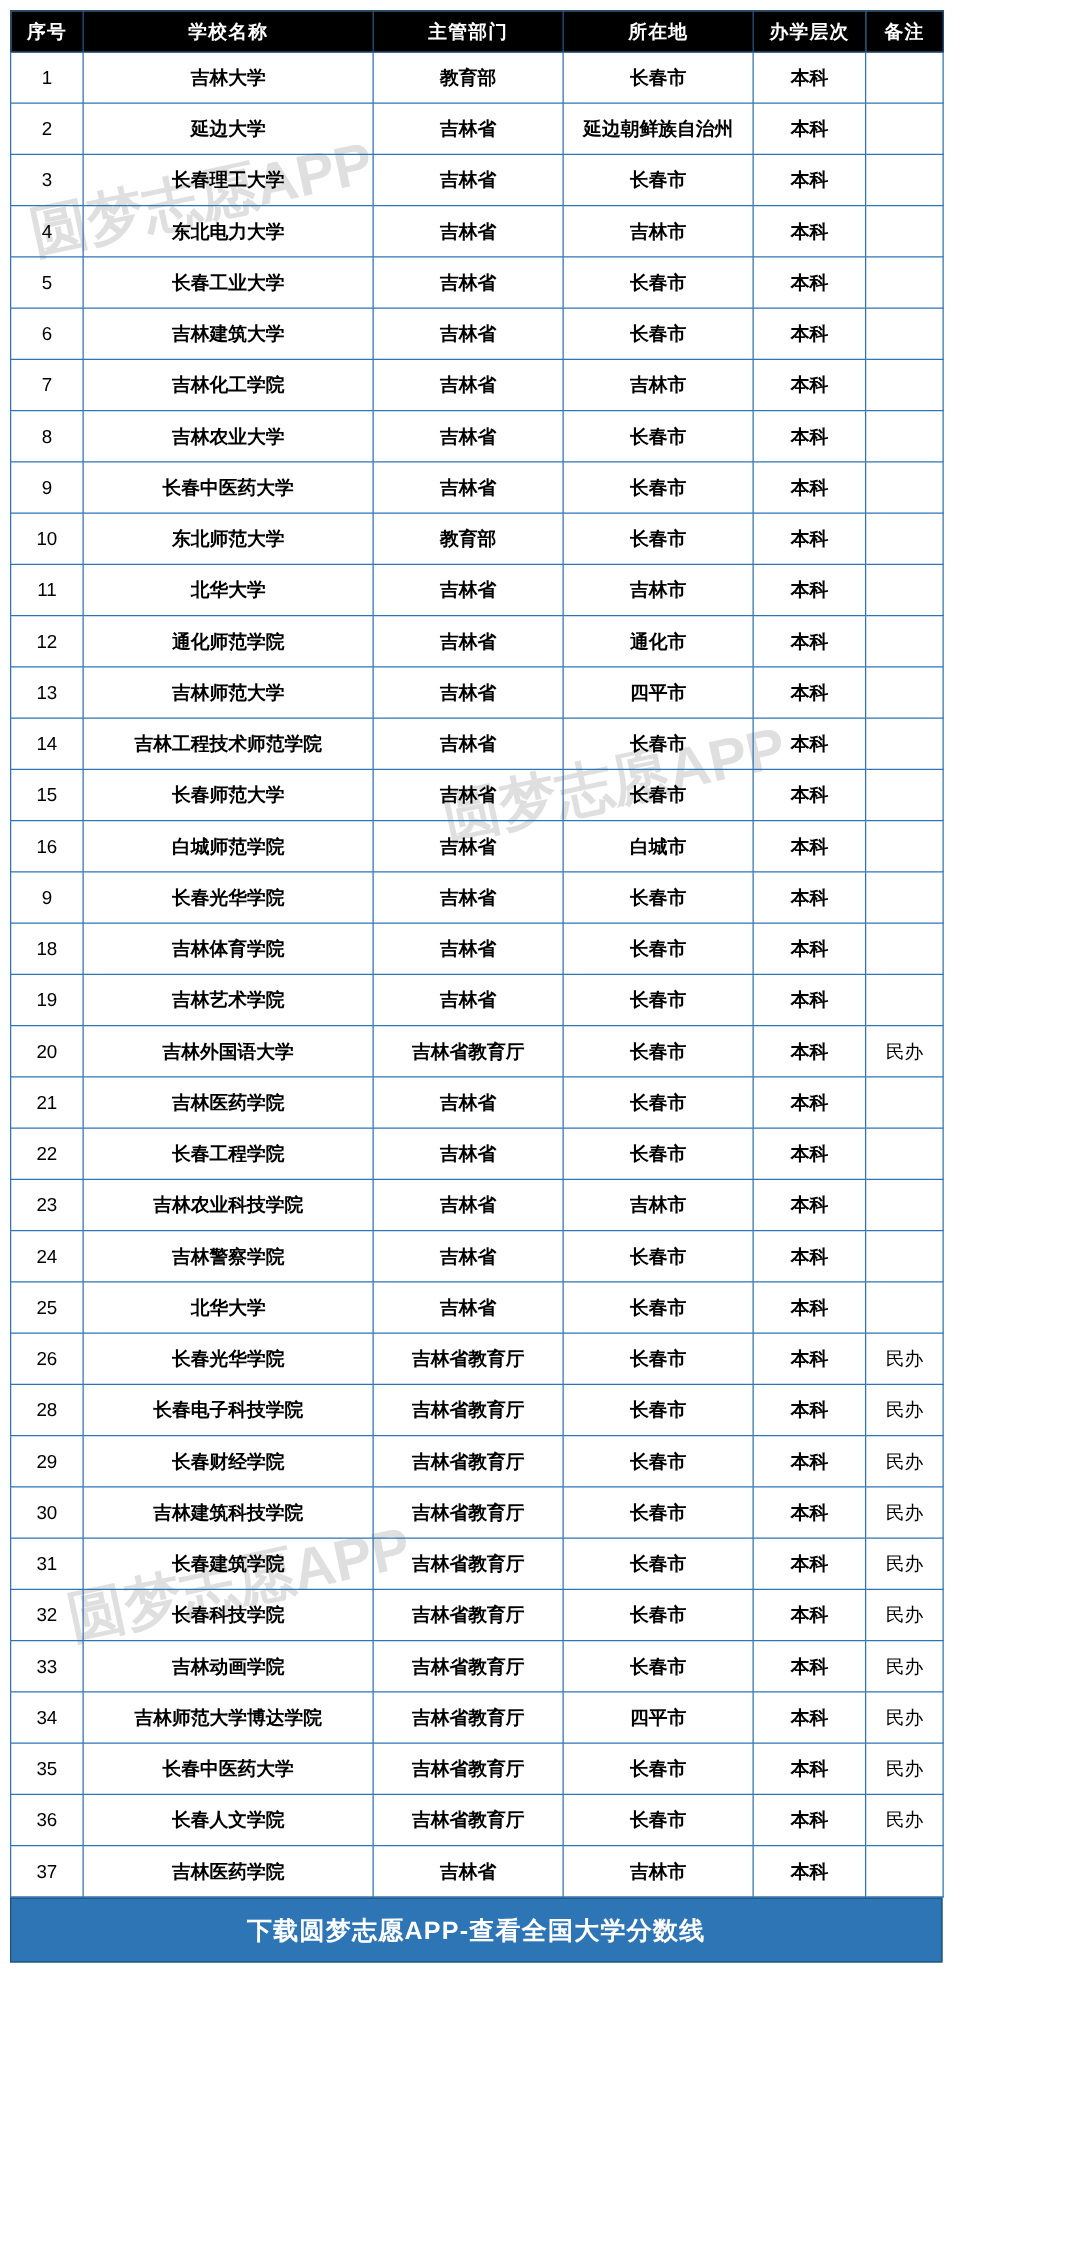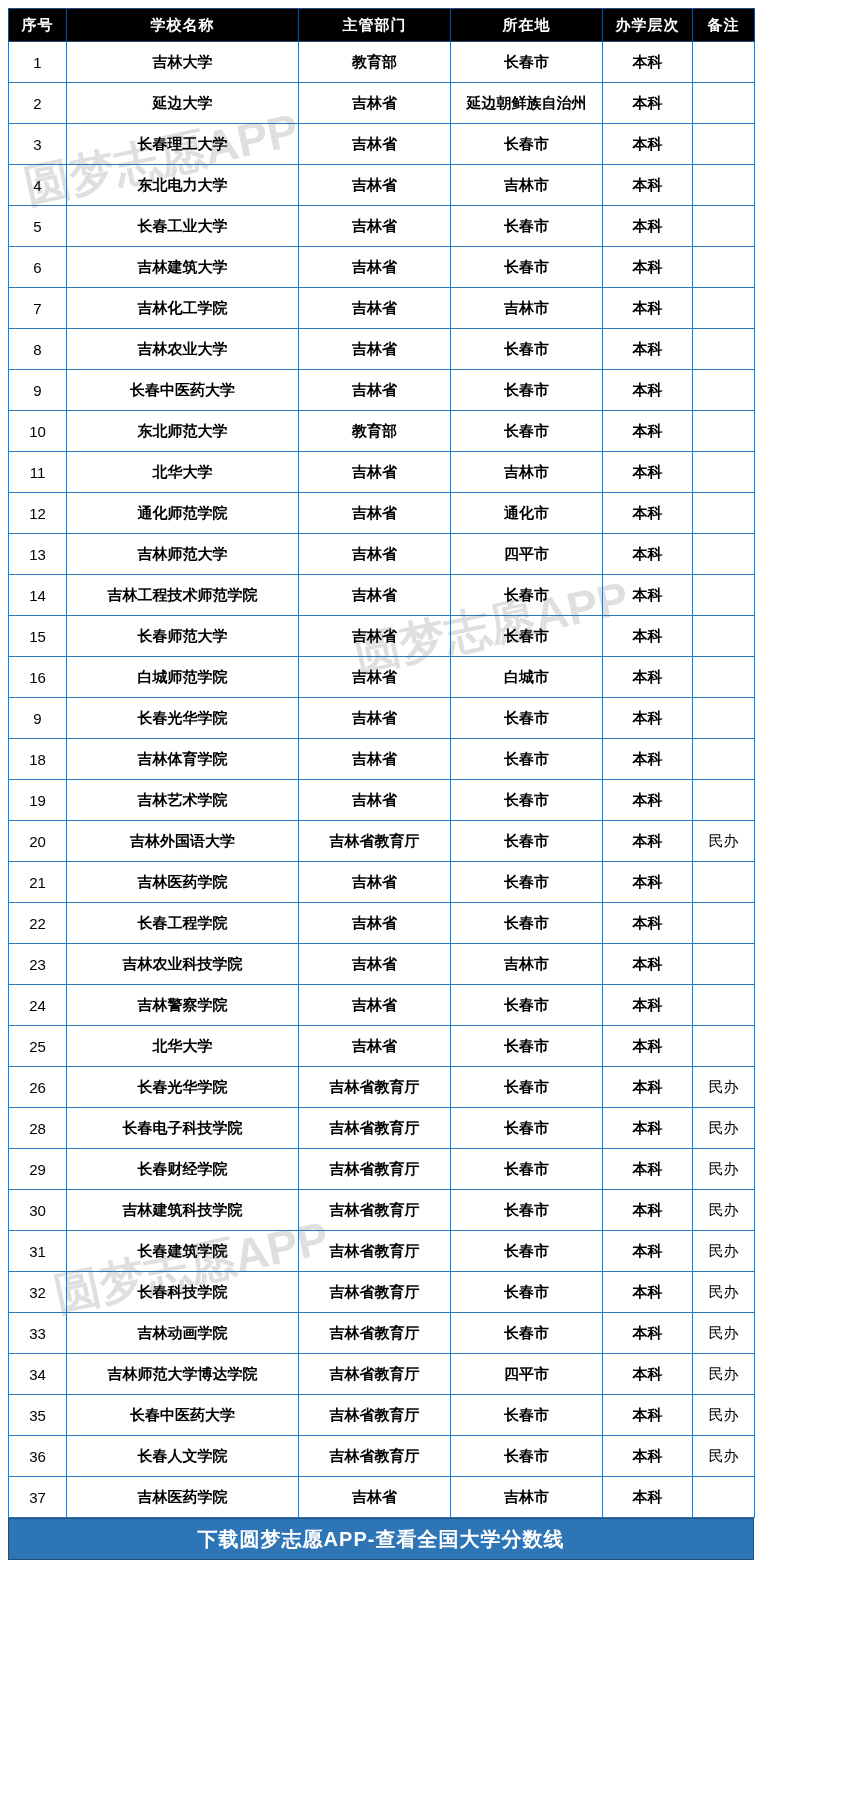--- a/index.html
+++ b/index.html
@@ -60,21 +60,21 @@
   }
   table.univ-table tbody td.name {
     font-weight: bold;
   }
   table.univ-table tbody td.note {
     font-weight: normal;
   }
   .footer-bar {
     width: 746px;
     margin: 0 0 0 8px;
-    height: 42px;
+    height: 52px;
     background: #2e75b6;
     color: #ffffff;
     font-size: 20px;
     font-weight: bold;
     display: flex;
     align-items: center;
     justify-content: center;
     letter-spacing: 1px;
     position: relative;
     z-index: 2;

